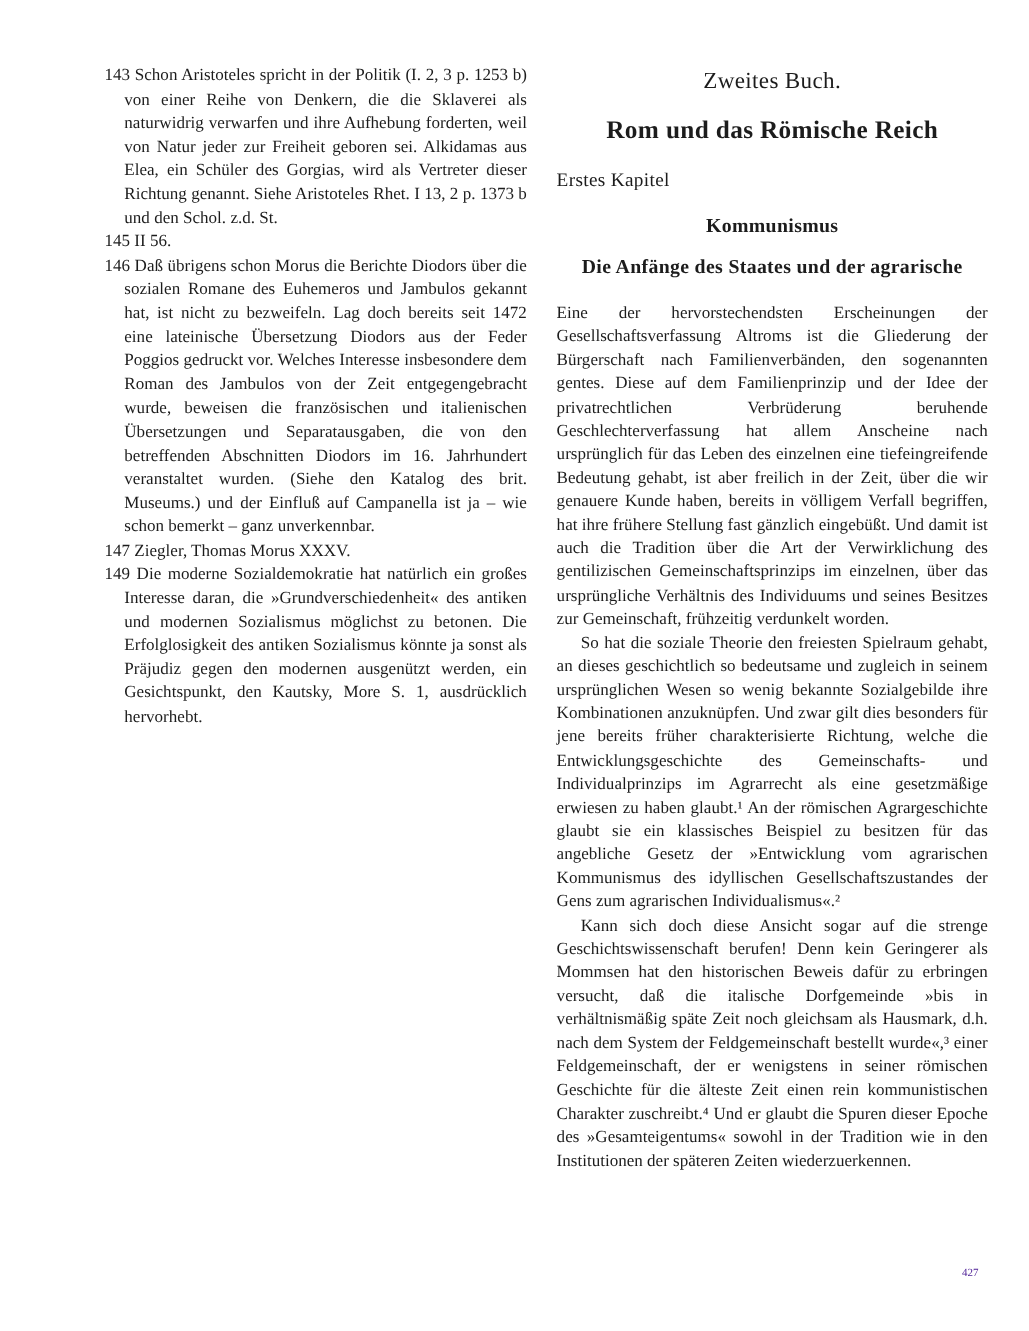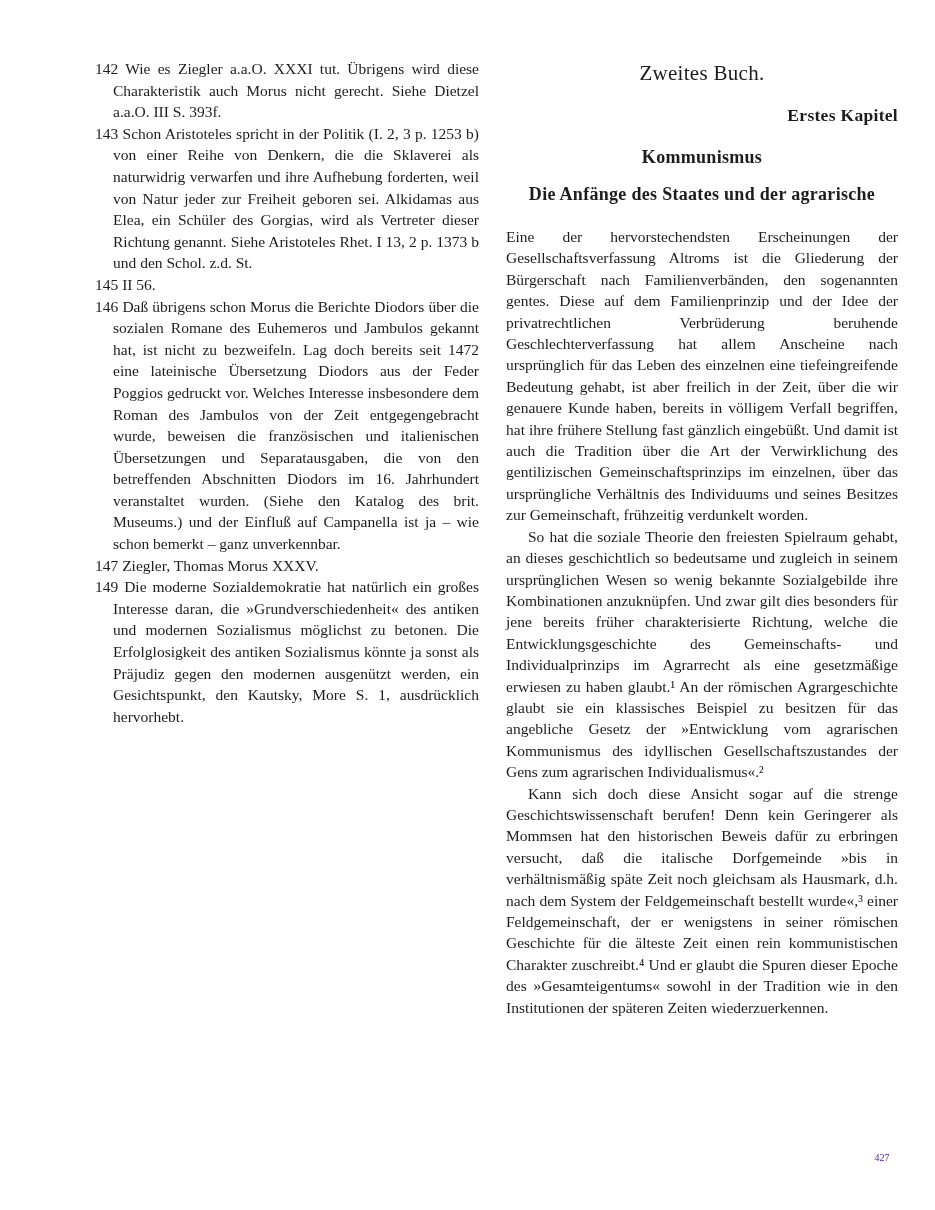--- a/index.html
+++ b/index.html
@@ -21,47 +21,47 @@
   .footnote { margin:0; padding-left:18px; text-indent:-18px; }
   .fn-num { white-space:nowrap; }
   
   .main-col {
     position:absolute; left:506px; top:60px; width:392px;
     font-size:15.5px; line-height:21.4px;
     text-align:justify;
   }
   .h-book      { font-size:21px; line-height:26px; font-weight:normal; text-align:center; letter-spacing:.3px; margin:0 0 18px 0; }
   .h-booktitle { font-size:23px; line-height:28px; font-weight:bold; text-align:center; letter-spacing:.3px; margin:0 0 20px 0; }
-  .h-chapter   { font-size:17.5px; line-height:22px; font-weight:bold; text-align:right; letter-spacing:.3px; margin:0 0 20px 0; }
+  .h-chapter   { font-size:17.5px; line-height:22px; font-weight:normal; text-align:left; letter-spacing:.3px; margin:0 0 20px 0; }
   .h-chtitle   { font-size:18px; line-height:23px; font-weight:bold; text-align:center; letter-spacing:.3px; margin:0 0 20px 0; }
   .h-chtitle2  { margin-bottom:14px; }
   .body-par { margin:0; }
   .body-par.indented { text-indent:22px; }
   
   .page-number {
     position:absolute; left:868px; top:1152px; width:28px;
     font-size:10px; color:#4c1d95; text-align:center;
   }
 </style>
 </head>
 <body>
 
 <div class="page">
 
   <div class="footnotes-col">
-    <p class="footnote"><span class="fn-num">142</span> <span>Wie es Ziegler a.a.O. XXXI tut. Übrigens wird diese Charakteristik auch Morus nicht gerecht. Siehe Dietzel a.a.O. III S. 393f.</span></p>
     <p class="footnote"><span class="fn-num">143</span> <span>Schon Aristoteles spricht in der Politik (I. 2, 3 p. 1253 b) von einer Reihe von Denkern, die die Sklaverei als naturwidrig verwarfen und ihre Aufhebung forderten, weil von Natur jeder zur Freiheit geboren sei. Alkidamas aus Elea, ein Schüler des Gorgias, wird als Vertreter dieser Richtung genannt. Siehe Aristoteles Rhet. I 13, 2 p. 1373 b und den Schol. z.d. St.</span></p>
     <p class="footnote"><span class="fn-num">145</span> <span>II 56.</span></p>
     <p class="footnote"><span class="fn-num">146</span> <span>Daß übrigens schon Morus die Berichte Diodors über die sozialen Romane des Euhemeros und Jambulos gekannt hat, ist nicht zu bezweifeln. Lag doch bereits seit 1472 eine lateinische Übersetzung Diodors aus der Feder Poggios gedruckt vor. Welches Interesse insbesondere dem Roman des Jambulos von der Zeit entgegengebracht wurde, beweisen die französischen und italienischen Übersetzungen und Separatausgaben, die von den betreffenden Abschnitten Diodors im 16. Jahrhundert veranstaltet wurden. (Siehe den Katalog des brit. Museums.) und der Einfluß auf Campanella ist ja – wie schon bemerkt – ganz unverkennbar.</span></p>
     <p class="footnote"><span class="fn-num">147</span> <span>Ziegler, Thomas Morus XXXV.</span></p>
     <p class="footnote"><span class="fn-num">149</span> <span>Die moderne Sozialdemokratie hat natürlich ein großes Interesse daran, die »Grundverschiedenheit« des antiken und modernen Sozialismus möglichst zu betonen. Die Erfolglosigkeit des antiken Sozialismus könnte ja sonst als Präjudiz gegen den modernen ausgenützt werden, ein Gesichtspunkt, den Kautsky, More S. 1, ausdrücklich hervorhebt.</span></p>
   </div>
 
   <div class="main-col">
     <h1 class="h-book">Zweites Buch.</h1>
+    <h2 class="h-booktitle">Rom und das Römische Reich</h2>
     <h3 class="h-chapter">Erstes Kapitel</h3>
     <div class="h-chtitle h-chtitle2">Kommunismus</div>
     <div class="h-chtitle">Die Anfänge des Staates und der agrarische</div>
     <p class="body-par">Eine der hervorstechendsten Erscheinungen der Gesellschaftsverfassung Altroms ist die Gliederung der Bürgerschaft nach Familienverbänden, den sogenannten gentes. Diese auf dem Familienprinzip und der Idee der privatrechtlichen Verbrüderung beruhende Geschlechterverfassung hat allem Anscheine nach ursprünglich für das Leben des einzelnen eine tiefeingreifende Bedeutung gehabt, ist aber freilich in der Zeit, über die wir genauere Kunde haben, bereits in völligem Verfall begriffen, hat ihre frühere Stellung fast gänzlich eingebüßt. Und damit ist auch die Tradition über die Art der Verwirklichung des gentilizischen Gemeinschaftsprinzips im einzelnen, über das ursprüngliche Verhältnis des Individuums und seines Besitzes zur Gemeinschaft, frühzeitig verdunkelt worden.</p>
     <p class="body-par indented">So hat die soziale Theorie den freiesten Spielraum gehabt, an dieses geschichtlich so bedeutsame und zugleich in seinem ursprünglichen Wesen so wenig bekannte Sozialgebilde ihre Kombinationen anzuknüpfen. Und zwar gilt dies besonders für jene bereits früher charakterisierte Richtung, welche die Entwicklungsgeschichte des Gemeinschafts- und Individualprinzips im Agrarrecht als eine gesetzmäßige erwiesen zu haben glaubt.¹ An der römischen Agrargeschichte glaubt sie ein klassisches Beispiel zu besitzen für das angebliche Gesetz der »Entwicklung vom agrarischen Kommunismus des idyllischen Gesellschaftszustandes der Gens zum agrarischen Individualismus«.²</p>
     <p class="body-par indented">Kann sich doch diese Ansicht sogar auf die strenge Geschichtswissenschaft berufen! Denn kein Geringerer als Mommsen hat den historischen Beweis dafür zu erbringen versucht, daß die italische Dorfgemeinde »bis in verhältnismäßig späte Zeit noch gleichsam als Hausmark, d.h. nach dem System der Feldgemeinschaft bestellt wurde«,³ einer Feldgemeinschaft, der er wenigstens in seiner römischen Geschichte für die älteste Zeit einen rein kommunistischen Charakter zuschreibt.⁴ Und er glaubt die Spuren dieser Epoche des »Gesamteigentums« sowohl in der Tradition wie in den Institutionen der späteren Zeiten wiederzuerkennen.</p>
   </div>
 
   <div class="page-number">427</div>
 

